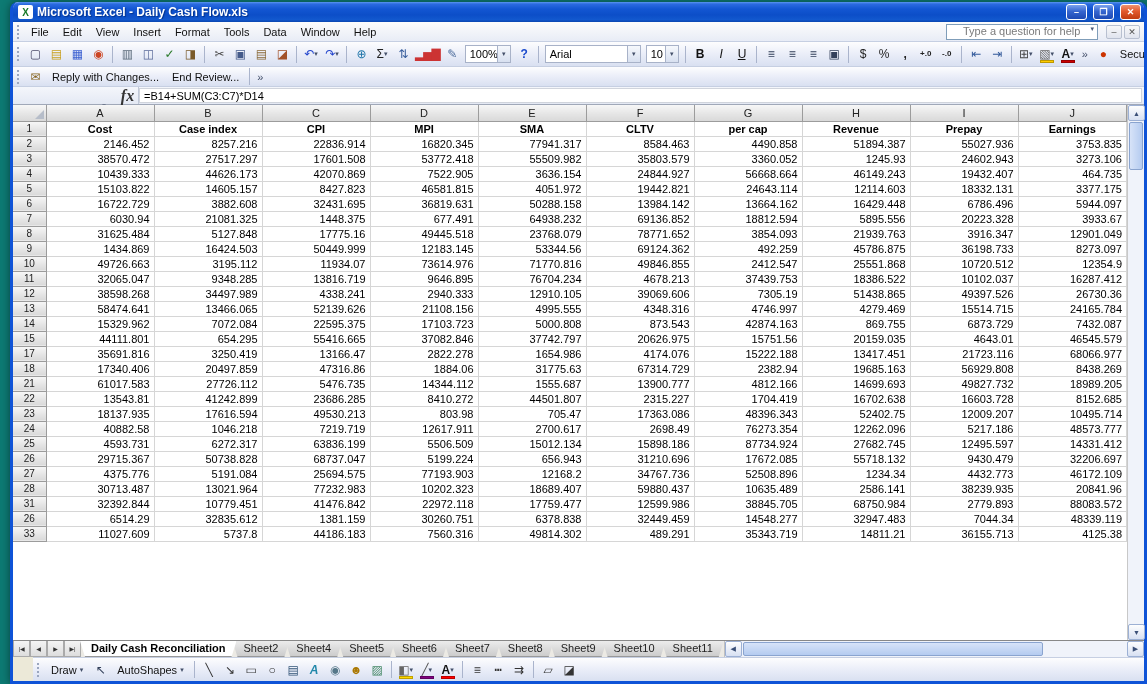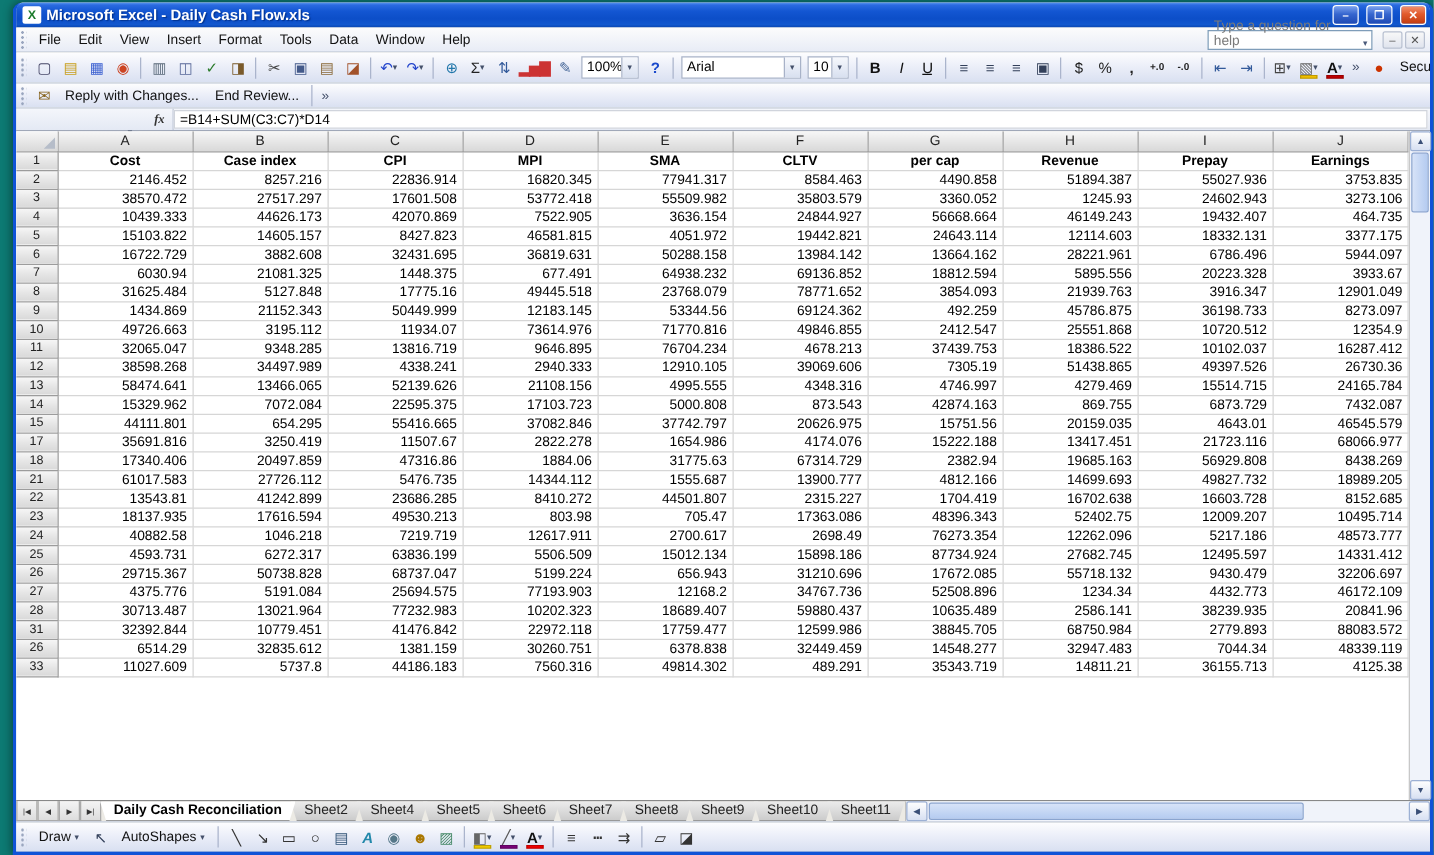--- a/index.html
+++ b/index.html
@@ -18,22 +18,22 @@
   .win-btn{width:21px;height:16px;border:1px solid #fff;border-radius:3px;margin-left:2px;display:flex;align-items:center;
     justify-content:center;color:#fff;font-size:9px;font-weight:bold;flex:none;}
   .win-btn.min,.win-btn.max{background:linear-gradient(180deg,#7ba2ee,#3666cf 45%,#1d49b4);}
   .win-btn.close{background:linear-gradient(180deg,#f0926f,#e25a2d 45%,#c13c10);}
   
   .menubar{height:20px;flex:none;display:flex;align-items:center;background:linear-gradient(180deg,#fcfcfc,#e8ecf6);
     border-bottom:1px solid #c6cfe2;padding:0 4px 0 2px;}
   .menu-items{display:flex;}
   .menu-item{padding:2px 7px;font-size:11px;color:#111;}
   .spacer{flex:1;}
-  .help-box{width:132px;height:16px;background:#fff;border:1px solid #7f9db9;display:flex;align-items:flex-end;font-size:11px;
-    color:#7a7a7a;padding-left:4px;margin-right:6px;}
+  .help-box{width:152px;height:16px;background:#fff;border:1px solid #7f9db9;display:flex;align-items:flex-start;font-size:11px;
+    color:#7a7a7a;padding-left:16px;margin-right:6px;}
   .hb-arrow{margin-left:auto;color:#4a5a7a;font-size:7px;padding:0 3px;}
   .mini-ctrl{width:16px;height:14px;font-size:9px;color:#555;display:flex;align-items:center;justify-content:center;
     border:1px solid #b8c0d0;border-radius:2px;margin-left:2px;background:linear-gradient(#f8f8f8,#e0e4ee);}
   
   .toolbar{height:25px;flex:none;display:flex;align-items:center;background:linear-gradient(180deg,#fdfdfe 0%,#eceff9 45%,#d9e0f1 100%);
     border-bottom:1px solid #c6cfe2;padding:0 4px 0 2px;gap:1px;overflow:hidden;}
   .toolbar.review{height:20px;}
   .tb-handle{width:5px;height:16px;margin:0 3px 0 1px;flex:none;
     background-image:radial-gradient(circle,#9aa6bf 1px,transparent 1.2px);background-size:4px 4px;}
   .tb-sep{width:1px;height:17px;background:#aab4cc;margin:0 3px;flex:none;}
@@ -56,21 +56,21 @@
   .lbl-arrow{font-size:7px;margin-left:3px;color:#44506a;}
   
   .formulabar{height:18px;flex:none;display:flex;align-items:stretch;background:linear-gradient(#f4f6fb,#e4e9f4);
     border-bottom:1px solid #a0a8b8;}
   .namebox{width:96px;background:#fff;border:1px solid #a8b2c8;margin:18px 0 1px 2px;display:flex;align-items:flex-start;
     font-size:11px;padding-left:4px;flex:none;}
   .nb-arrow{margin-left:auto;width:13px;height:100%;display:flex;align-items:center;justify-content:center;font-size:7px;
     color:#44506a;background:linear-gradient(#f6f8fc,#d8e0f0);border-left:1px solid #a8b2c8;}
   .fb-sep{width:6px;flex:none;}
   .fx{width:22px;flex:none;display:flex;align-items:center;justify-content:center;font-family:"Liberation Serif",serif;
-    font-style:italic;font-weight:bold;font-size:10px;color:#333;border-right:1px solid #c0c8d8;}
+    font-style:italic;font-weight:bold;font-size:16px;color:#333;border-right:1px solid #c0c8d8;}
   .formula-text{flex:1;background:#fff;margin:1px 2px 1px 0;border:1px solid #d0d4dc;display:flex;align-items:center;
     font-size:11px;padding-left:4px;white-space:nowrap;overflow:hidden;}
   
   .sheetwrap{flex:1;display:flex;min-height:0;background:#fff;}
   .gridcol{flex:1;overflow:hidden;}
   table.spreadsheet{border-collapse:collapse;table-layout:fixed;width:100%;}
   .spreadsheet td{height:15px;font-size:11px;line-height:14px;padding:0 4px 0 0;text-align:right;
     border-right:1px solid #d6d6d6;border-bottom:1px solid #d6d6d6;white-space:nowrap;overflow:hidden;color:#000;background:#fff;}
   .spreadsheet td.colhead,.spreadsheet td.rowhead,.spreadsheet td.corner{
     background:linear-gradient(180deg,#f7f7f7,#e4e4e4 60%,#d9d9d9);
@@ -93,21 +93,21 @@
   
   .tabbar{height:17px;flex:none;display:flex;align-items:stretch;background:#eceae4;border-top:1px solid #888;}
   .tab-nav{width:17px;flex:none;display:flex;align-items:center;justify-content:center;font-size:6px;color:#333;
     background:linear-gradient(#f4f4f4,#ddd);border:1px solid #aaa;border-top:none;}
   .tabs{display:flex;align-items:stretch;padding-left:3px;}
   .tab{padding:1px 11px 2px;font-size:11px;display:flex;align-items:center;white-space:nowrap;
     background:linear-gradient(#ececec,#cccccc);color:#222;margin-left:-4px;
     clip-path:polygon(0 0,100% 0,calc(100% - 5px) 100%,5px 100%);border-bottom:1px solid #999;}
   .tab.active{background:#fff;font-weight:bold;z-index:2;position:relative;color:#000;}
   
-  .toolbar.drawbar{height:24px;border-top:1px solid #c6cfe2;border-bottom:none;}
+  .toolbar.drawbar{height:24px;border-top:1px solid #c6cfe2;border-bottom:none;margin-left:20px;}
 </style>
 </head>
 <body>
 
 <div class="window">
 
   <div class="titlebar">
     <div class="app-icon">X</div>
     <div class="title-text">Microsoft Excel - Daily Cash Flow.xls</div>
     <div class="win-btn min">–</div>
@@ -413,21 +413,21 @@
             </tr>
             <tr>
               <td class="rowhead">6</td>
               <td class="cell">16722.729</td>
               <td class="cell">3882.608</td>
               <td class="cell">32431.695</td>
               <td class="cell">36819.631</td>
               <td class="cell">50288.158</td>
               <td class="cell">13984.142</td>
               <td class="cell">13664.162</td>
-              <td class="cell">28221.961</td>
+              <td class="cell">16429.448</td>
               <td class="cell">6786.496</td>
               <td class="cell">5944.097</td>
             </tr>
             <tr>
               <td class="rowhead">7</td>
               <td class="cell">6030.94</td>
               <td class="cell">21081.325</td>
               <td class="cell">1448.375</td>
               <td class="cell">677.491</td>
               <td class="cell">64938.232</td>
@@ -446,21 +446,21 @@
               <td class="cell">23768.079</td>
               <td class="cell">78771.652</td>
               <td class="cell">3854.093</td>
               <td class="cell">21939.763</td>
               <td class="cell">3916.347</td>
               <td class="cell">12901.049</td>
             </tr>
             <tr>
               <td class="rowhead">9</td>
               <td class="cell">1434.869</td>
-              <td class="cell">21152.343</td>
+              <td class="cell">16424.503</td>
               <td class="cell">50449.999</td>
               <td class="cell">12183.145</td>
               <td class="cell">53344.56</td>
               <td class="cell">69124.362</td>
               <td class="cell">492.259</td>
               <td class="cell">45786.875</td>
               <td class="cell">36198.733</td>
               <td class="cell">8273.097</td>
             </tr>
             <tr>
@@ -538,21 +538,21 @@
               <td class="cell">20626.975</td>
               <td class="cell">15751.56</td>
               <td class="cell">20159.035</td>
               <td class="cell">4643.01</td>
               <td class="cell">46545.579</td>
             </tr>
             <tr>
               <td class="rowhead">17</td>
               <td class="cell">35691.816</td>
               <td class="cell">3250.419</td>
-              <td class="cell">11507.67</td>
+              <td class="cell">13166.47</td>
               <td class="cell">2822.278</td>
               <td class="cell">1654.986</td>
               <td class="cell">4174.076</td>
               <td class="cell">15222.188</td>
               <td class="cell">13417.451</td>
               <td class="cell">21723.116</td>
               <td class="cell">68066.977</td>
             </tr>
             <tr>
               <td class="rowhead">18</td>

